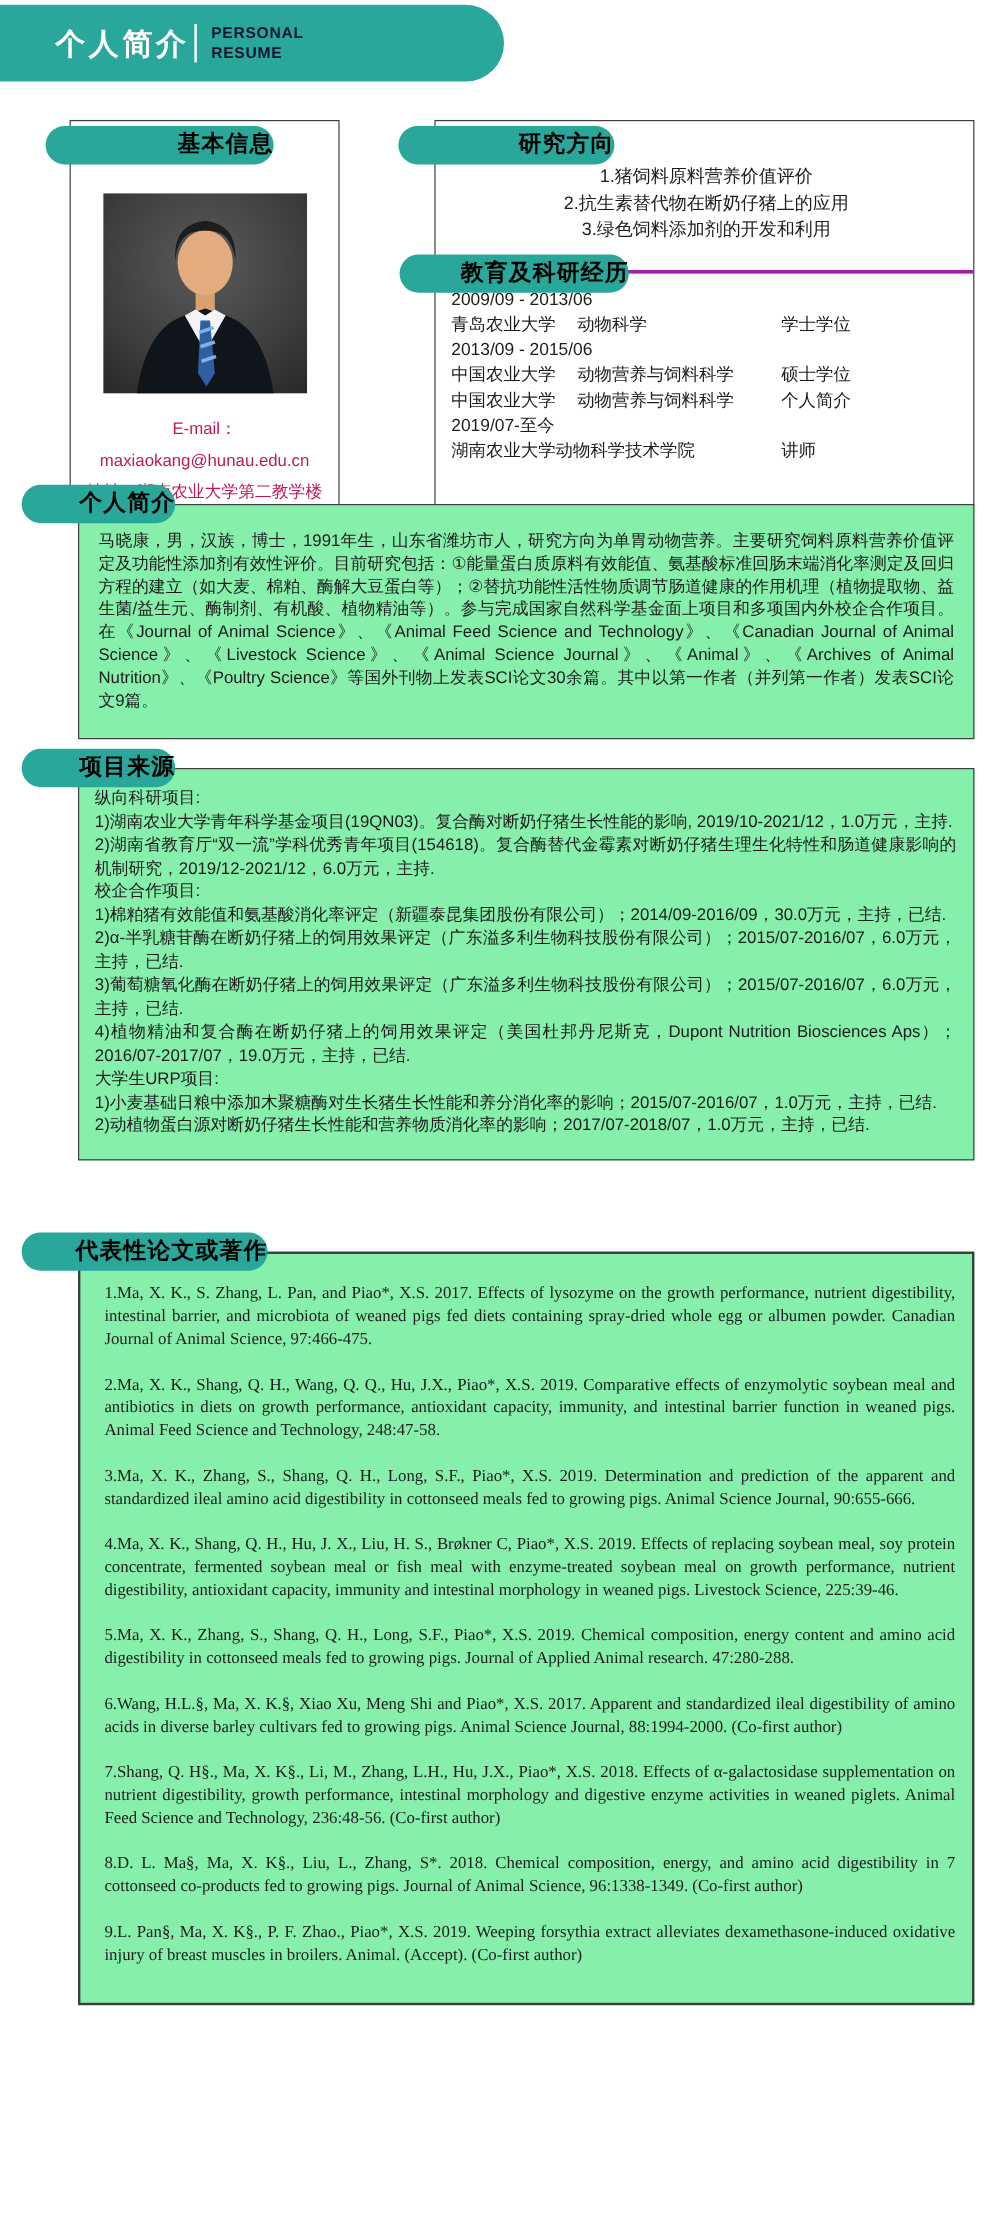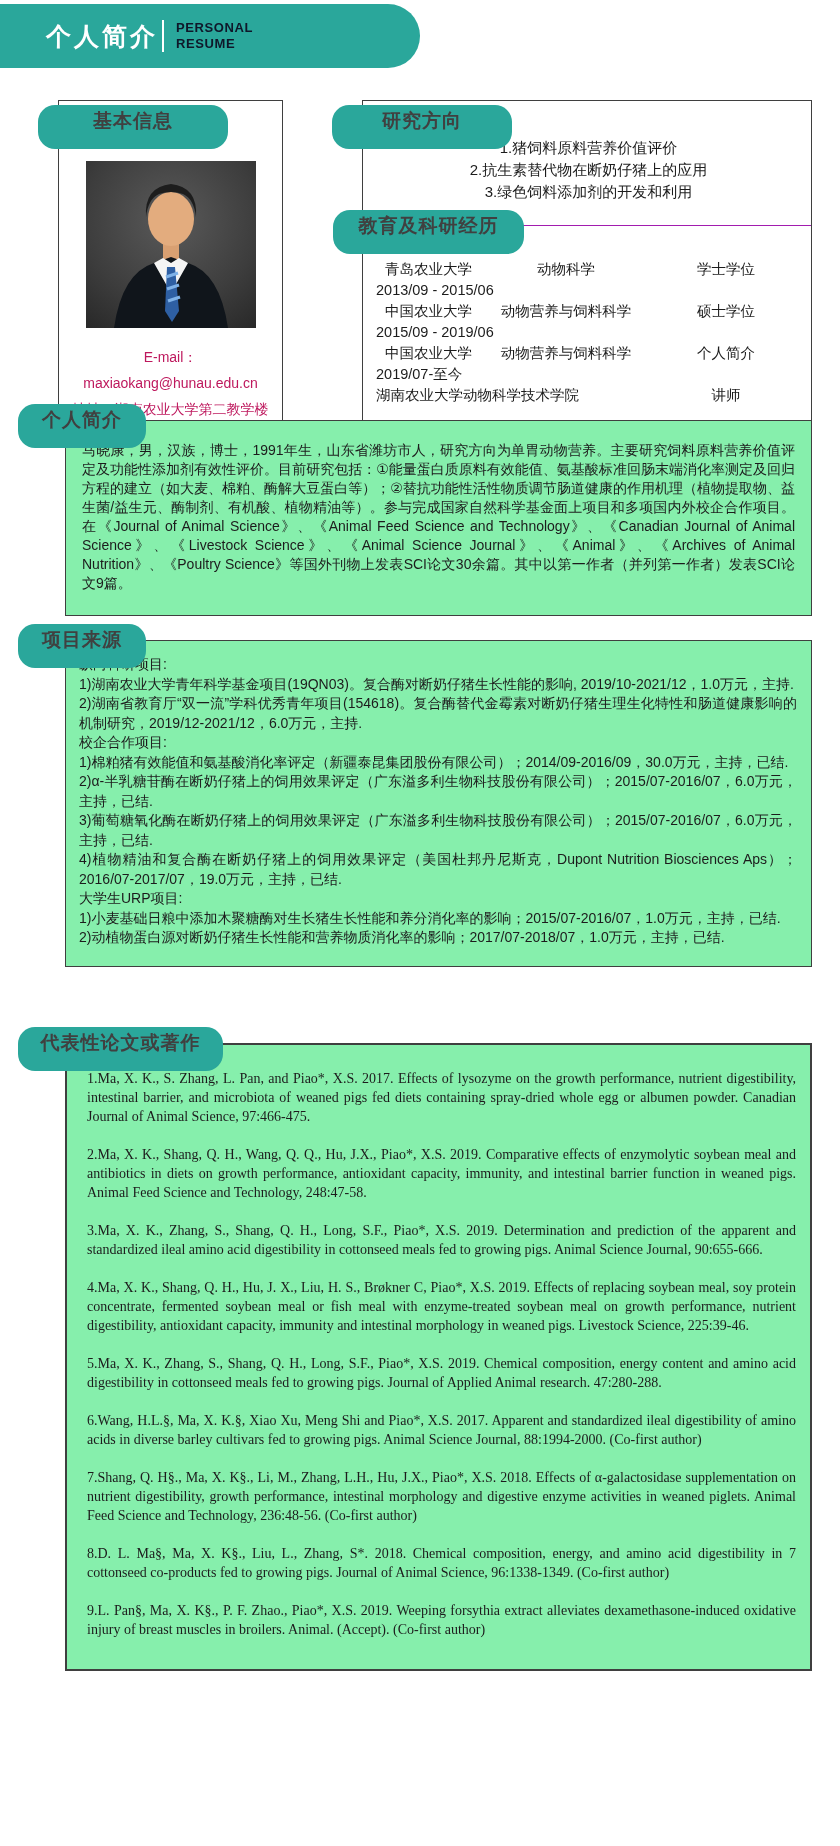--- a/index.html
+++ b/index.html
@@ -11,38 +11,38 @@
   .banner{
     position:absolute;left:0;top:4px;width:420px;height:64px;
     background:#2aa79b;border-radius:0 34px 34px 0;
     display:flex;align-items:center;
   }
   .banner-zh{margin-left:46px;font-size:25px;font-weight:bold;color:#fff;letter-spacing:3px;white-space:nowrap;}
   .banner-sep{width:2px;height:32px;background:#fff;margin:0 12px 0 4px;}
   .banner-en{color:#0f172a;font-weight:bold;font-size:13px;line-height:16px;letter-spacing:0.6px;}
   
   .pill{
-    position:absolute;background:#2aa79b;color:#404040;font-weight:bold;font-size:19px;
-    height:44px;line-height:32px;border-radius:17px;text-align:center;letter-spacing:1px;
+    position:absolute;background:#2aa79b;color:#000000;font-weight:bold;font-size:19px;
+    height:32px;line-height:32px;border-radius:17px;text-align:right;letter-spacing:1px;
     z-index:3;white-space:nowrap;
   }
   
   .row1{position:absolute;left:58px;top:100px;width:754px;display:flex;}
   .box{border:1px solid #3f3f3f;position:relative;background:#fff;box-sizing:border-box;}
   .box-left{width:225px;height:322px;margin-right:79px;}
   .box-right{flex:1;height:322px;}
   .pill-basic{left:-21px;top:4px;width:190px;}
   .pill-research{left:-31px;top:4px;width:180px;}
   .photo{display:block;margin:60px auto 0;}
   .contact{margin-top:16px;text-align:center;font-size:14px;line-height:26px;color:#be185d;}
   .rd-list{padding:36px 10px 0 13px;font-size:15px;line-height:22px;text-align:center;}
-  .edu-head{margin-top:22px;border-top:1px solid #a21caf;position:relative;}
+  .edu-head{margin-top:22px;border-top:3px solid #a21caf;position:relative;}
   .pill-edu{left:-30px;top:-16px;width:191px;}
   .edu-body{padding:12px 10px 0 13px;font-size:14.5px;line-height:21px;}
-  .edu-row{display:flex;text-align:center;}
+  .edu-row{display:flex;}
   .edu-inst{min-width:105px;white-space:nowrap;}
   .edu-major{flex:1;white-space:nowrap;}
   .edu-degree{width:150px;}
   
   .section{position:absolute;left:65px;right:28px;}
   .sec-box{border:1px solid #3f3f3f;background:#86efac;box-sizing:border-box;}
   .pill-left{left:-47px;top:-16px;}
   .pill-bio{width:128px;}
   .pill-proj{width:128px;}
   .pill-pub{width:205px;}
@@ -115,21 +115,20 @@
           <span class="edu-inst">青岛农业大学</span>
           <span class="edu-major">动物科学</span>
           <span class="edu-degree">学士学位</span>
         </div>
         <div class="edu-period">2013/09 - 2015/06</div>
         <div class="edu-row">
           <span class="edu-inst">中国农业大学</span>
           <span class="edu-major">动物营养与饲料科学</span>
           <span class="edu-degree">硕士学位</span>
         </div>
-        <div class="edu-period">2015/09 - 2019/06</div>
         <div class="edu-row">
           <span class="edu-inst">中国农业大学</span>
           <span class="edu-major">动物营养与饲料科学</span>
           <span class="edu-degree">个人简介</span>
         </div>
         <div class="edu-period">2019/07-至今</div>
         <div class="edu-row">
           <span class="edu-inst">湖南农业大学动物科学技术学院</span>
           <span class="edu-major"></span>
           <span class="edu-degree">讲师</span>

